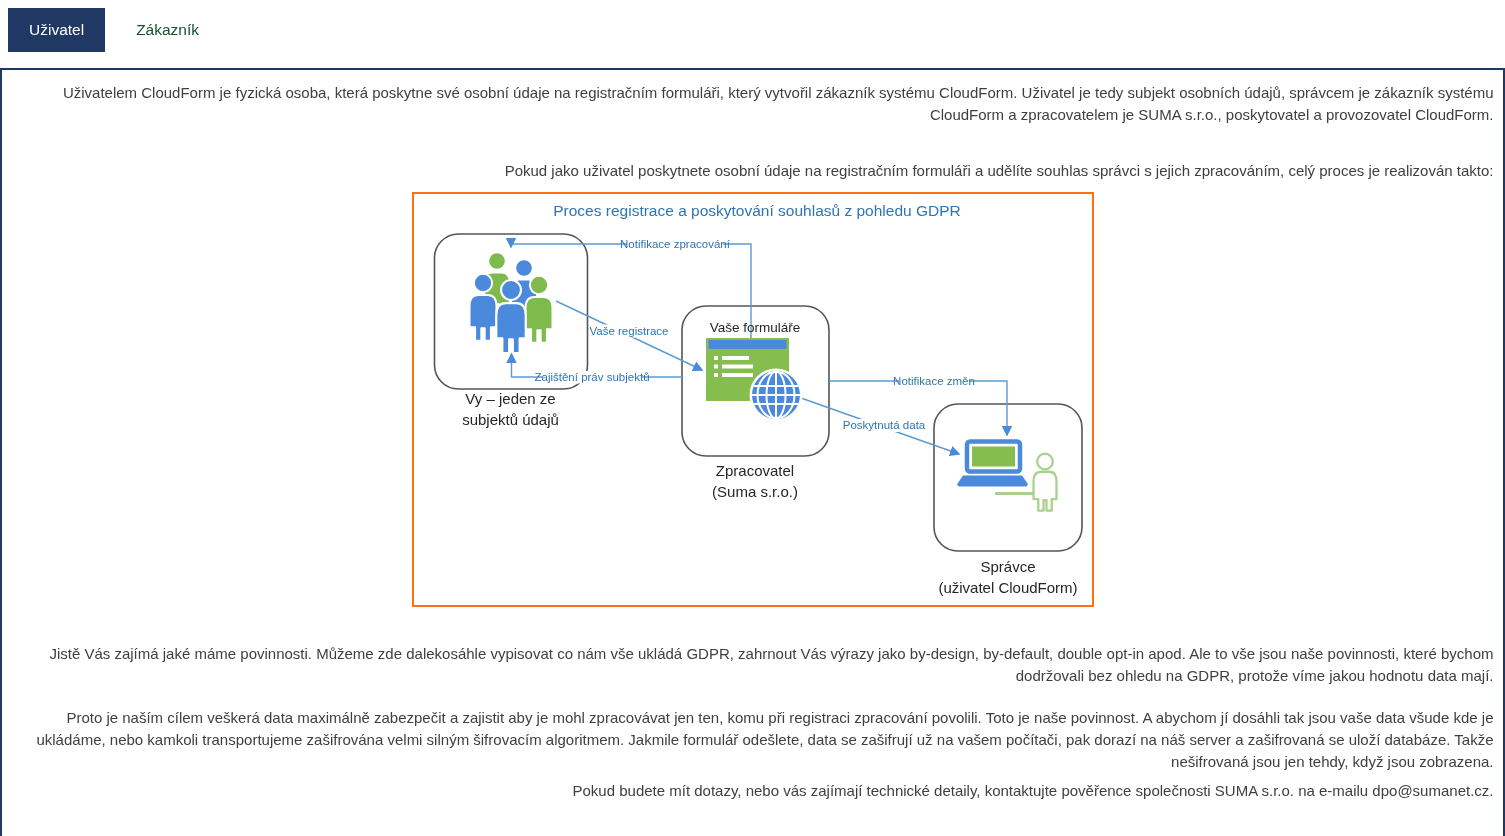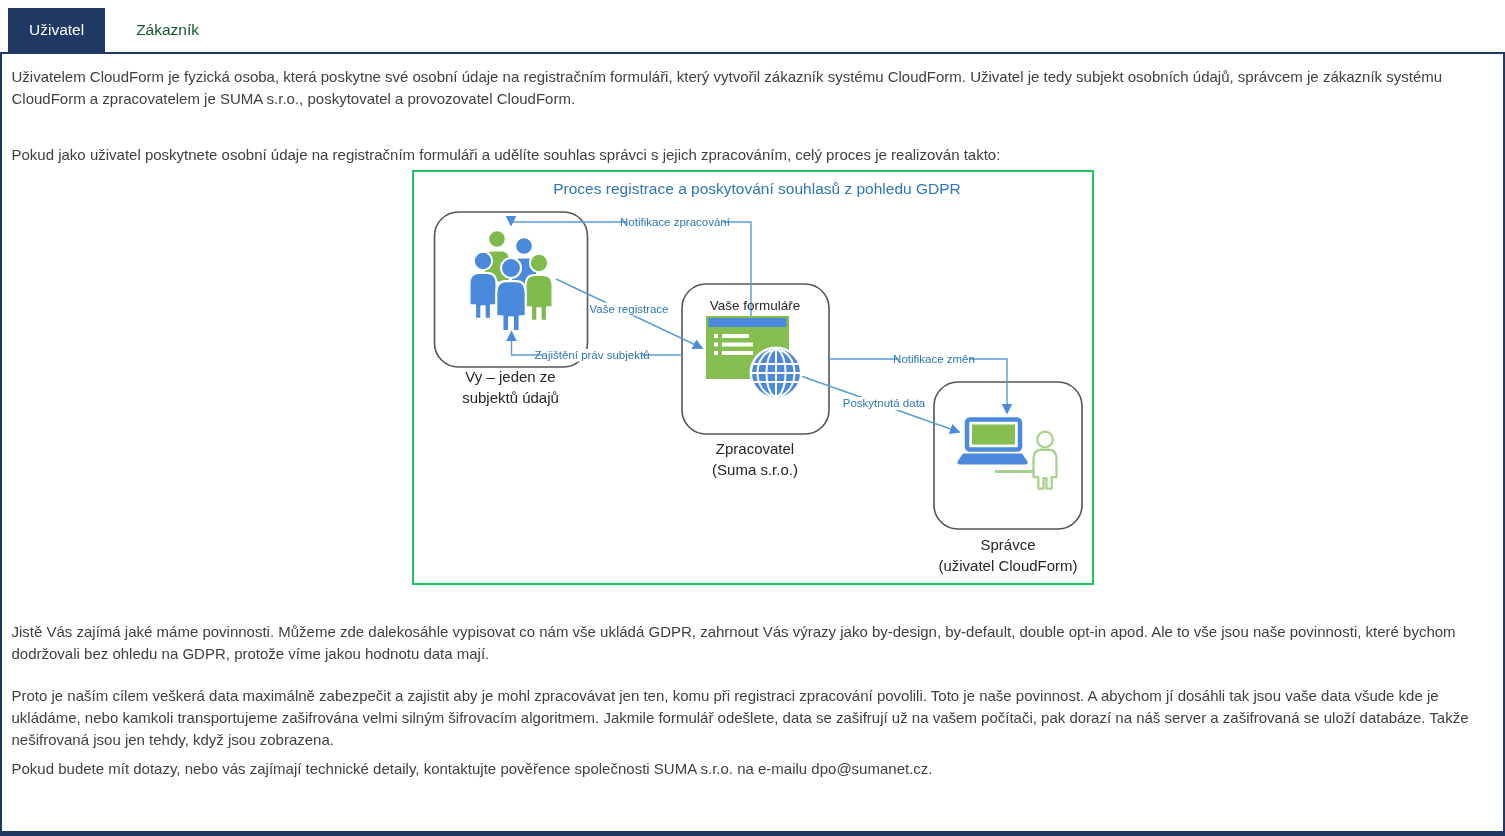--- a/index.html
+++ b/index.html
@@ -4,49 +4,49 @@
 <style>
   html,body{margin:0;padding:0;background:#ffffff;}
   body{
     width:1505px;height:836px;overflow:hidden;
     font-family:"Liberation Sans","DejaVu Sans",sans-serif;
     color:#3f3f3f;
   }
   
   .tabbar{
     display:flex;align-items:flex-end;
-    padding:8px 0 0 8px;height:44px;position:relative;z-index:2;
+    padding:8px 0 16px 8px;height:44px;position:relative;z-index:2;
   }
   .tab{
     height:44px;line-height:44px;padding:0 21px;
     font-size:15.5px;cursor:pointer;white-space:nowrap;
   }
   .tab.active{background:#1f3864;color:#ffffff;}
   .tab.inactive{background:#ffffff;color:#14532d;margin-left:10px;}
   
   .content{
     box-sizing:border-box;height:784px;
     border:2px solid #1f3864;border-bottom-width:5px;
     background:#ffffff;
   }
   .content p{
-    text-align:left;font-size:15px;line-height:22px;
+    text-align:right;font-size:15px;line-height:22px;
     max-width:1482px;padding:0 6px;
   }
   .p1{margin:12px auto 0;}
   .p2{margin:34px auto 0;}
   .p3{margin:36px auto 0;}
   .p4{margin:20px auto 0;}
   .p5{margin:9px auto 0;}
   .p6{margin:7px auto 0;}
   .p7{margin:7px auto 0;}
   
   .diagram-wrap{
     box-sizing:border-box;width:682px;height:415px;
-    margin:4px auto 0;border:2px solid #22c55e;background:#fff;
+    margin:10px auto 0;border:2px solid #f97316;background:#fff;
   }
   .diagram-wrap svg{display:block;}
   svg text{font-family:"Liberation Sans","DejaVu Sans",sans-serif;}
   .dg-title{fill:#2e75b6;font-size:15.5px;}
   .dg-node-label{fill:#262626;font-size:15px;}
   .dg-icon-label{fill:#262626;font-size:13.5px;}
   .dg-arrow-label{fill:#2e75b6;font-size:11.5px;}
   .dg-line{stroke:#5b9bd5;stroke-width:1.4;fill:none;}
   .dg-box{fill:#ffffff;stroke:#555555;stroke-width:1.6;}
 </style>

